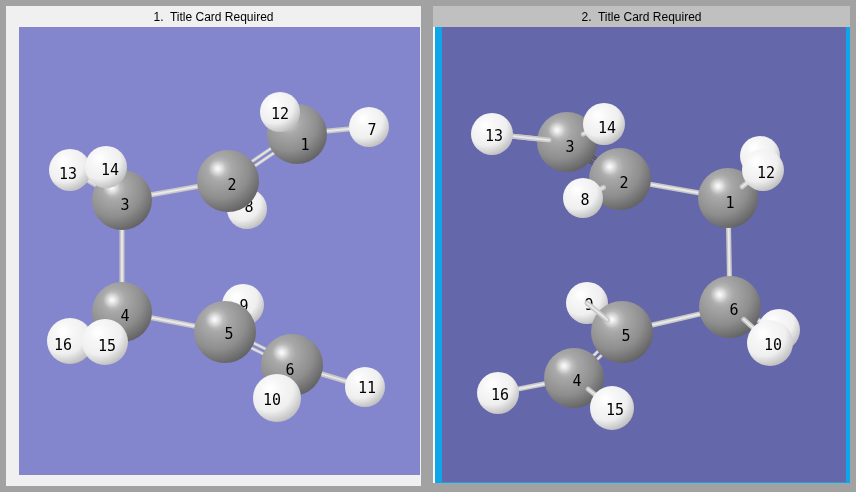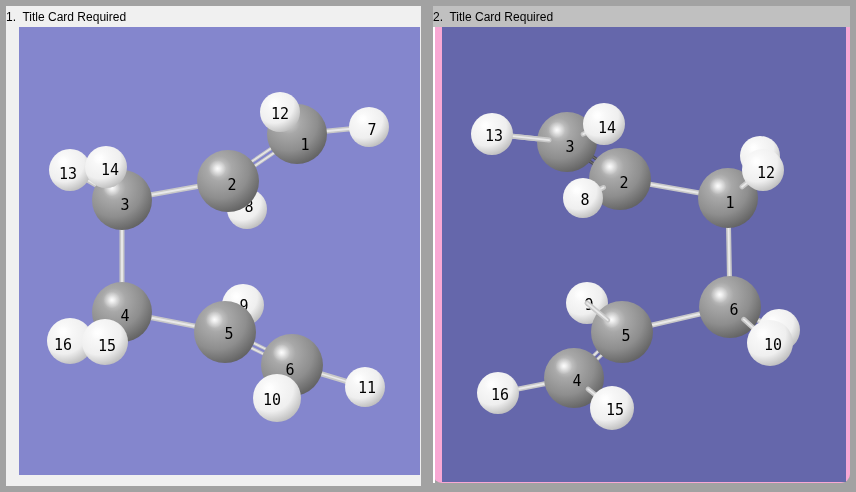--- a/index.html
+++ b/index.html
@@ -11,20 +11,21 @@
   }
   .panel{position:absolute;box-sizing:border-box}
   .panel-inactive::before{
     content:"";
     position:absolute;left:0;top:0;bottom:0;width:2px;
     background:#ffffff;
   }
   .titlebar{
     position:relative;
     height:21px;
+    text-align:center;
     font-size:12px;
     line-height:22px;
     color:#000;
   }
   .title-text{white-space:pre}
   .viewport{position:absolute}
   .viewport svg{display:block}
   text{user-select:none}
 </style>
 </head>
@@ -142,21 +143,21 @@
             <circle cx="249.84" cy="361.4" r="6.720000000000001" fill="url(#glint-0)"></circle>
             <text x="253" y="373" text-anchor="middle" dominant-baseline="central" fill="#000000" font-size="15px" font-family="&quot;DejaVu Sans Mono&quot;, monospace">10</text>
             <circle cx="346" cy="360" r="20" fill="url(#grad-H-0)"></circle>
             <circle cx="339.2" cy="352" r="5.6000000000000005" fill="url(#glint-0)"></circle>
             <text x="348" y="361" text-anchor="middle" dominant-baseline="central" fill="#000000" font-size="15px" font-family="&quot;DejaVu Sans Mono&quot;, monospace">11</text>
           </g>
         </svg>
       </div>
   </section>
 
-  <section class="panel panel-inactive" id="panel-1" style="left: 433px; top: 6px; width: 417px; height: 477px; background: #f9a8d4; border-radius: 9px;">
+  <section class="panel panel-inactive" id="panel-1" style="left: 433px; top: 6px; width: 417px; height: 477px; background: #0ea5e9;">
     <div class="titlebar" style="background: rgb(192, 192, 192); color: rgb(0, 0, 0);">
       <span class="title-text">2.  Title Card Required</span>
     </div>
     <div class="viewport" style="left: 9px; top: 21px; width: 404px; height: 455px; background: rgb(101, 103, 171);">
         <svg width="404" height="455">
           <defs>
             <radialGradient id="grad-C-1" cx="36%" cy="30%" r="80%">
               <stop offset="0%" stop-color="#d8d8d8"></stop>
               <stop offset="25%" stop-color="#a8a8a8"></stop>
               <stop offset="60%" stop-color="#8e8e8e"></stop>

